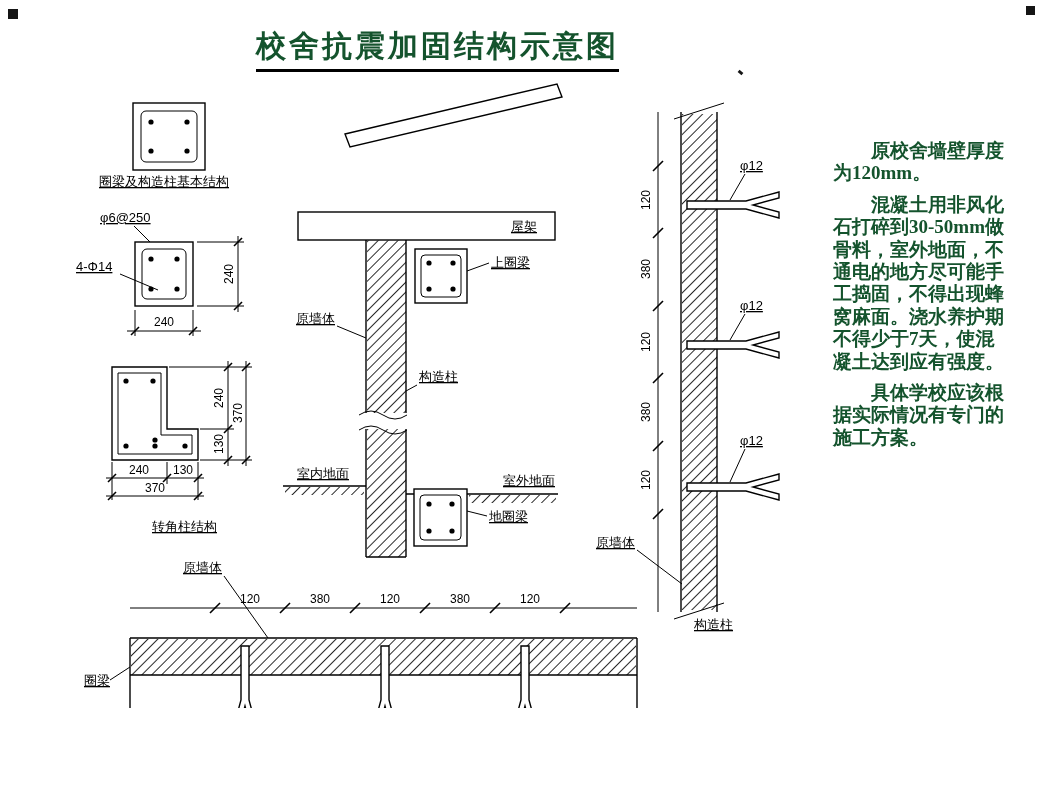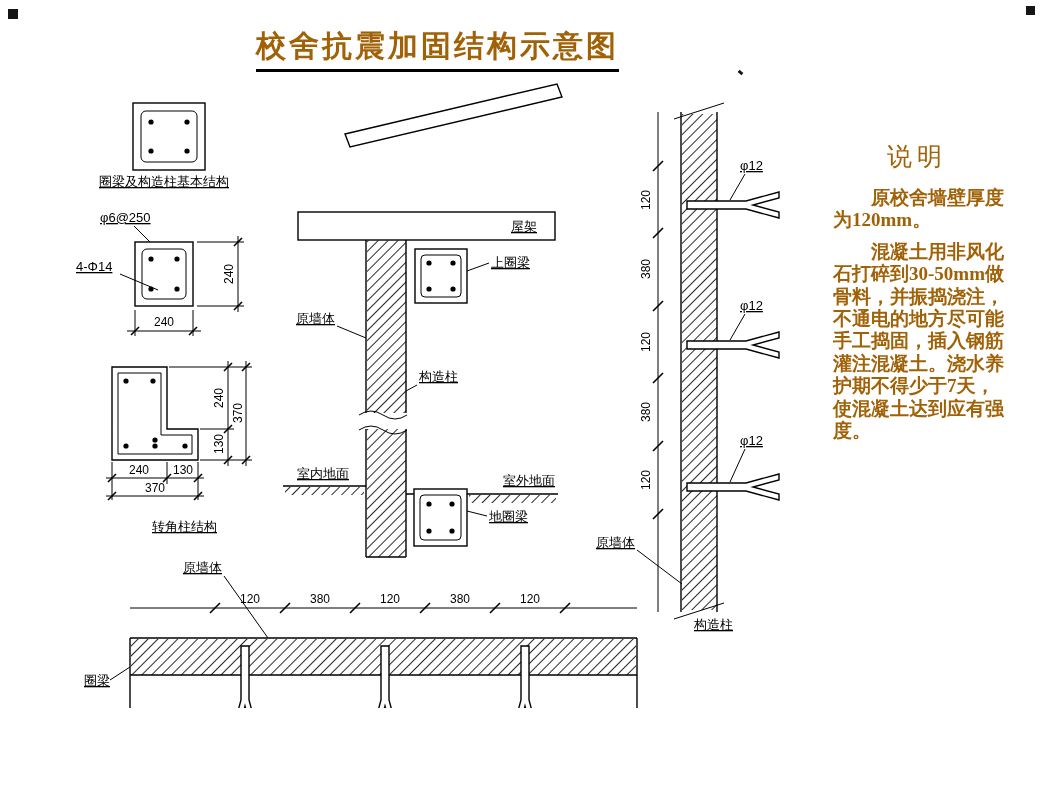--- a/index.html
+++ b/index.html
@@ -1,17 +1,17 @@
 <!DOCTYPE html>
 <html><head>
 <meta charset="utf-8">
 <style>
   html,body{margin:0;padding:0;background:#fff;}
   .page{position:relative;width:1042px;height:708px;background:#fff;overflow:hidden;
-        font-family:"Liberation Sans",sans-serif;color:#a16207;}
+        font-family:"Liberation Sans",sans-serif;color:#14532d;}
   .title{position:absolute;left:256px;top:26px;font-size:30px;font-weight:bold;letter-spacing:3px;
          border-bottom:3px solid #000;padding-bottom:2px;font-family:"Liberation Serif",serif;}
   svg.canvas{position:absolute;left:0;top:0;}
   svg text{fill:#000;font-family:"Liberation Sans",sans-serif;}
   .lbl{font-size:13px;text-decoration:underline;}
   .dim{font-size:12px;}
   .shape{fill:#fff;stroke:#000;stroke-width:1.4;}
   .ln{stroke:#000;stroke-width:1.4;fill:none;}
   .thin{stroke:#000;stroke-width:1;fill:none;}
   .tick{stroke:#000;stroke-width:1.6;}
@@ -252,23 +252,23 @@
       <text class="lbl" x="168" y="718">φ12</text>
       <line class="thin" x1="196" y1="721" x2="234" y2="732"></line>
       <text class="lbl" x="310" y="718">φ12</text>
       <line class="thin" x1="338" y1="721" x2="374" y2="732"></line>
       <text class="lbl" x="450" y="718">φ12</text>
       <line class="thin" x1="478" y1="721" x2="514" y2="732"></line>
     </g>
   </svg>
 
   <div class="notes">
-    <div class="notes-heading">说明</div>
     <p>原校舍墙壁厚度为120mm。</p>
-    <p>混凝土用非风化石打碎到30-50mm做骨料，并振捣浇注，不通电的地方尽可能手工捣固，插入钢筋灌注混凝土。浇水养护期不得少于7天，使混凝土达到应有强度。</p>
+    <p>混凝土用非风化石打碎到30-50mm做骨料，室外地面，不通电的地方尽可能手工捣固，不得出现蜂窝麻面。浇水养护期不得少于7天，使混凝土达到应有强度。</p>
+    <p>具体学校应该根据实际情况有专门的施工方案。</p>
   </div>
 
   <div class="mark" style="left:8px;top:9px;width:10px;height:10px;"></div>
   <div class="mark" style="left:1026px;top:6px;width:9px;height:9px;"></div>
   <div class="mark" style="left:6px;top:767px;width:11px;height:11px;"></div>
   <div class="mark" style="left:1027px;top:769px;width:10px;height:10px;"></div>
   <div class="mark" style="left:738px;top:71px;width:5px;height:3px;transform:rotate(40deg);"></div>
 
 </div>
 

